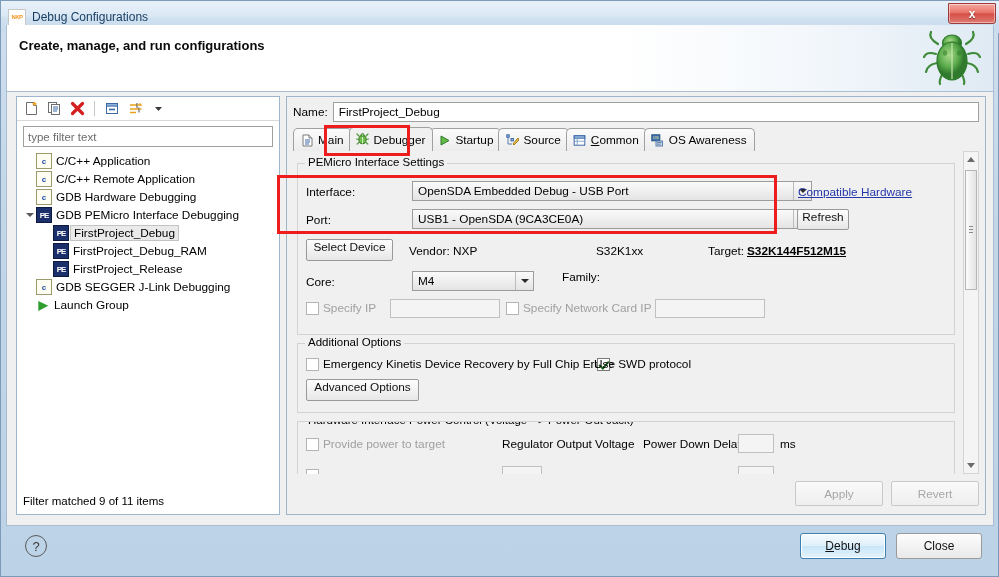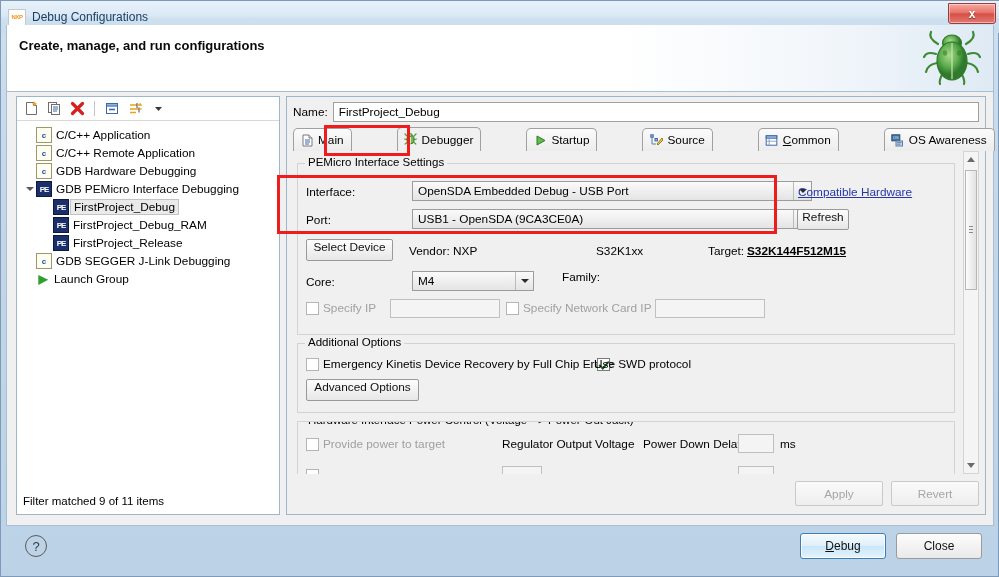--- a/index.html
+++ b/index.html
@@ -110,21 +110,21 @@
   }
   .namerow .lbl{font-size:11.8px;margin-right:5px;}
   .nameinput{
     flex:1;height:20px;border:1px solid #a0a0a0;background:#fff;
     display:flex;align-items:center;padding-left:5px;font-size:11.8px;
     box-sizing:border-box;
   }
   .tabstrip{
     position:absolute;left:6px;top:30px;right:6px;height:24px;
     border-bottom:1px solid #a0a0a0;
-    display:flex;align-items:flex-end;gap:48px;
+    display:flex;align-items:flex-end;
   }
   .tab{
     height:22px;display:flex;align-items:center;gap:4px;
     padding:0 7px 0 6px;font-size:11.8px;
     background:linear-gradient(to bottom,#fbfbfb,#ececec);
     border:1px solid #a0a0a0;border-bottom:none;
     border-radius:5px 5px 0 0;margin-right:-3px;
     position:relative;white-space:nowrap;
   }
   .tab.active{
@@ -317,20 +317,23 @@
             <path d="M9.5 4 l3.5 0 -1.4 -1.6 M11.5 8 l2 0" stroke="#e8a317" stroke-width="1.4" fill="none"></path>
           </svg>
         </div>
         <div class="tbtn">
           <svg width="11" height="11" viewBox="0 0 11 11">
               <path d="M2 4 L9 4 L5.5 8 Z" fill="#3a3a3a"></path>
             </svg>
         </div>
       </div>
 
+      <div class="filterbox">
+        <span>type filter text</span>
+      </div>
 
       <div class="tree">
 
         <div class="tnode" style="padding-left:13px">
           <div class="ticon c">c</div>
           <div class="tlabel">C/C++ Application</div>
         </div>
 
         <div class="tnode" style="padding-left:13px">
           <div class="ticon c">c</div>

